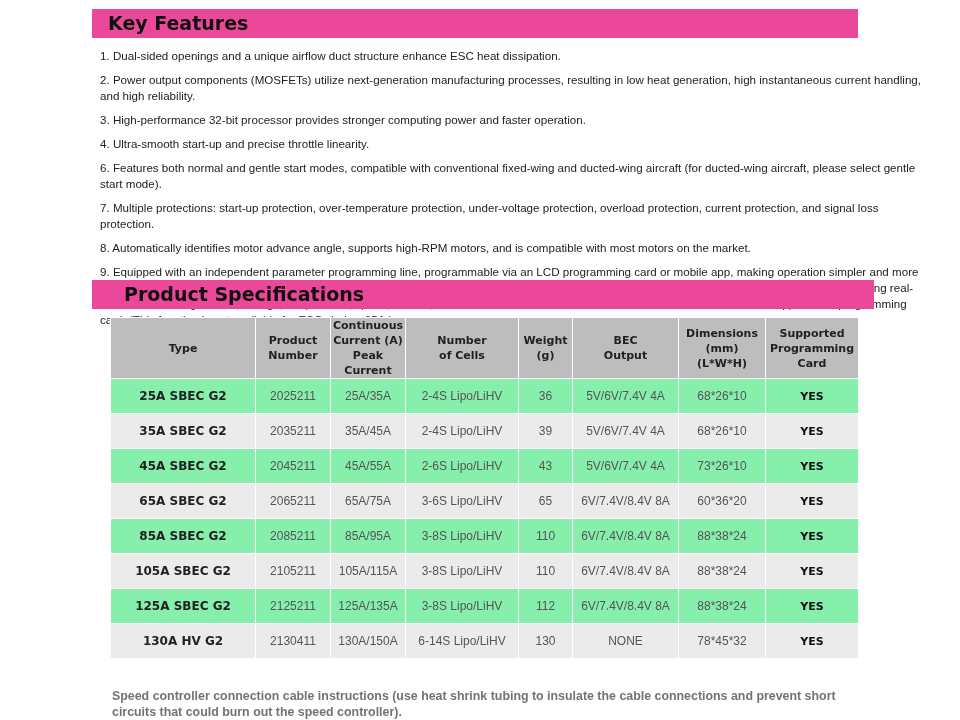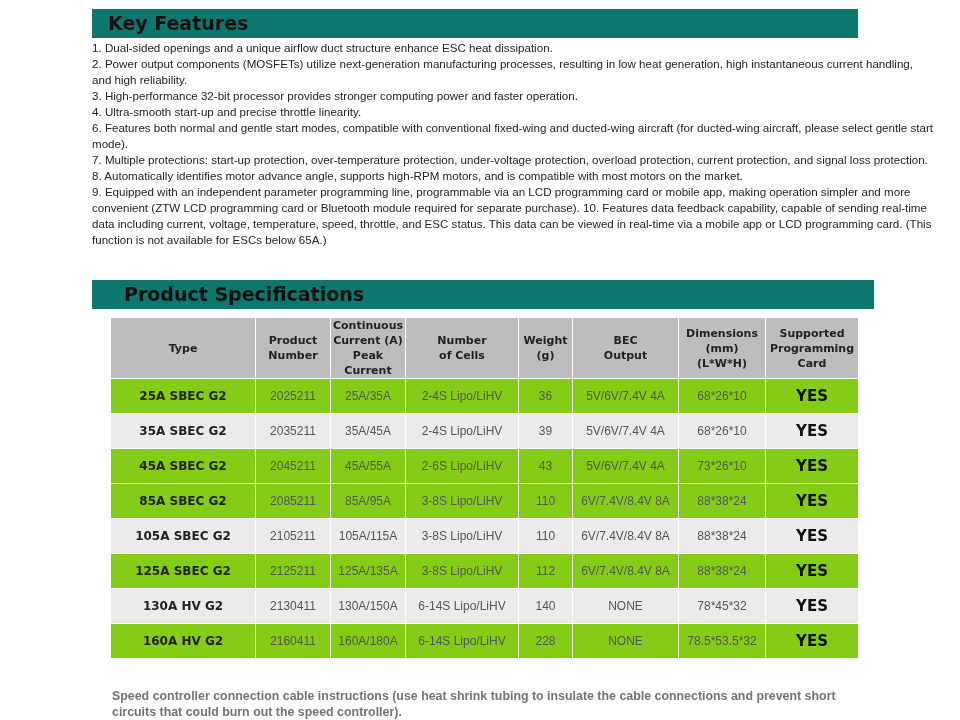--- a/index.html
+++ b/index.html
@@ -1,32 +1,32 @@
 <!DOCTYPE html>
 <html><head>
 <meta charset="utf-8">
 <style>
   html, body { margin:0; padding:0; background:#fff; }
   body { width:960px; height:720px; position:relative; overflow:hidden; font-family:"Liberation Sans", sans-serif; color:#222; }
-  .section-bar { position:absolute; left:92px; width:766px; background:#0f766e; }
+  .section-bar { position:absolute; left:92px; width:766px; background:#ec4899; }
   .section-bar h2 { margin:0; font-family:"DejaVu Sans", sans-serif; font-weight:bold; font-size:19px; color:#111; padding-left:16px; }
   #kf-bar { top:9px; height:29px; }
   #kf-bar h2 { line-height:29px; }
   #ps-bar { top:280px; height:29px;padding-left:16px; }
   #ps-bar h2 { line-height:29px; }
   .features { position:absolute; left:92px; top:40px; width:842px; font-size:11.6px; line-height:16px; color:#222; }
-  .features p { margin:0; }
+  .features p { margin:8px; }
   table.specs { position:absolute; left:110px; top:317px; width:748px; border-collapse:collapse; table-layout:fixed; }
   table.specs th, table.specs td { border:1px solid #fff; text-align:center; padding:0; }
   table.specs th { background:#bdbdbd; font-family:"DejaVu Sans", sans-serif; font-weight:bold; font-size:11px; color:#222; height:48px; line-height:15px; }
   table.specs td { height:34px; font-size:12px; color:#555; }
-  table.specs tr.odd td { background:#84cc16; }
+  table.specs tr.odd td { background:#86efac; }
   table.specs tr.even td { background:#ebebeb; }
   table.specs td.type { font-family:"DejaVu Sans", sans-serif; font-weight:bold; color:#222; font-size:12px; }
-  table.specs td.yes { font-family:"DejaVu Sans", sans-serif; font-weight:bold; color:#111; font-size:15px;margin-top:20px; }
+  table.specs td.yes { font-family:"DejaVu Sans", sans-serif; font-weight:bold; color:#111; font-size:11px;margin-top:20px; }
   .note { position:absolute; left:112px; top:688px; width:760px; font-weight:bold; font-size:12.4px; line-height:16px; color:#737373; }
 </style>
 </head>
 <body>
 
 <div class="section-bar" id="kf-bar">
   <h2>Key Features</h2>
 </div>
 
 <div class="features" id="features">
@@ -91,20 +91,30 @@
       <tr class="odd">
         <td class="type">45A SBEC G2</td>
         <td>2045211</td>
         <td>45A/55A</td>
         <td>2-6S Lipo/LiHV</td>
         <td>43</td>
         <td>5V/6V/7.4V 4A</td>
         <td>73*26*10</td>
         <td class="yes">YES</td>
       </tr>
+      <tr class="even">
+        <td class="type">65A SBEC G2</td>
+        <td>2065211</td>
+        <td>65A/75A</td>
+        <td>3-6S Lipo/LiHV</td>
+        <td>65</td>
+        <td>6V/7.4V/8.4V 8A</td>
+        <td>60*36*20</td>
+        <td class="yes">YES</td>
+      </tr>
       <tr class="odd">
         <td class="type">85A SBEC G2</td>
         <td>2085211</td>
         <td>85A/95A</td>
         <td>3-8S Lipo/LiHV</td>
         <td>110</td>
         <td>6V/7.4V/8.4V 8A</td>
         <td>88*38*24</td>
         <td class="yes">YES</td>
       </tr>
@@ -126,31 +136,21 @@
         <td>112</td>
         <td>6V/7.4V/8.4V 8A</td>
         <td>88*38*24</td>
         <td class="yes">YES</td>
       </tr>
       <tr class="even">
         <td class="type">130A HV G2</td>
         <td>2130411</td>
         <td>130A/150A</td>
         <td>6-14S Lipo/LiHV</td>
-        <td>140</td>
+        <td>130</td>
         <td>NONE</td>
         <td>78*45*32</td>
-        <td class="yes">YES</td>
-      </tr>
-      <tr class="odd">
-        <td class="type">160A HV G2</td>
-        <td>2160411</td>
-        <td>160A/180A</td>
-        <td>6-14S Lipo/LiHV</td>
-        <td>228</td>
-        <td>NONE</td>
-        <td>78.5*53.5*32</td>
         <td class="yes">YES</td>
       </tr>
     </tbody>
 </table>
 
 <div class="note">Speed controller connection cable instructions (use heat shrink tubing to insulate the cable connections and prevent short circuits that could burn out the speed controller).</div>
 
 </body></html>

